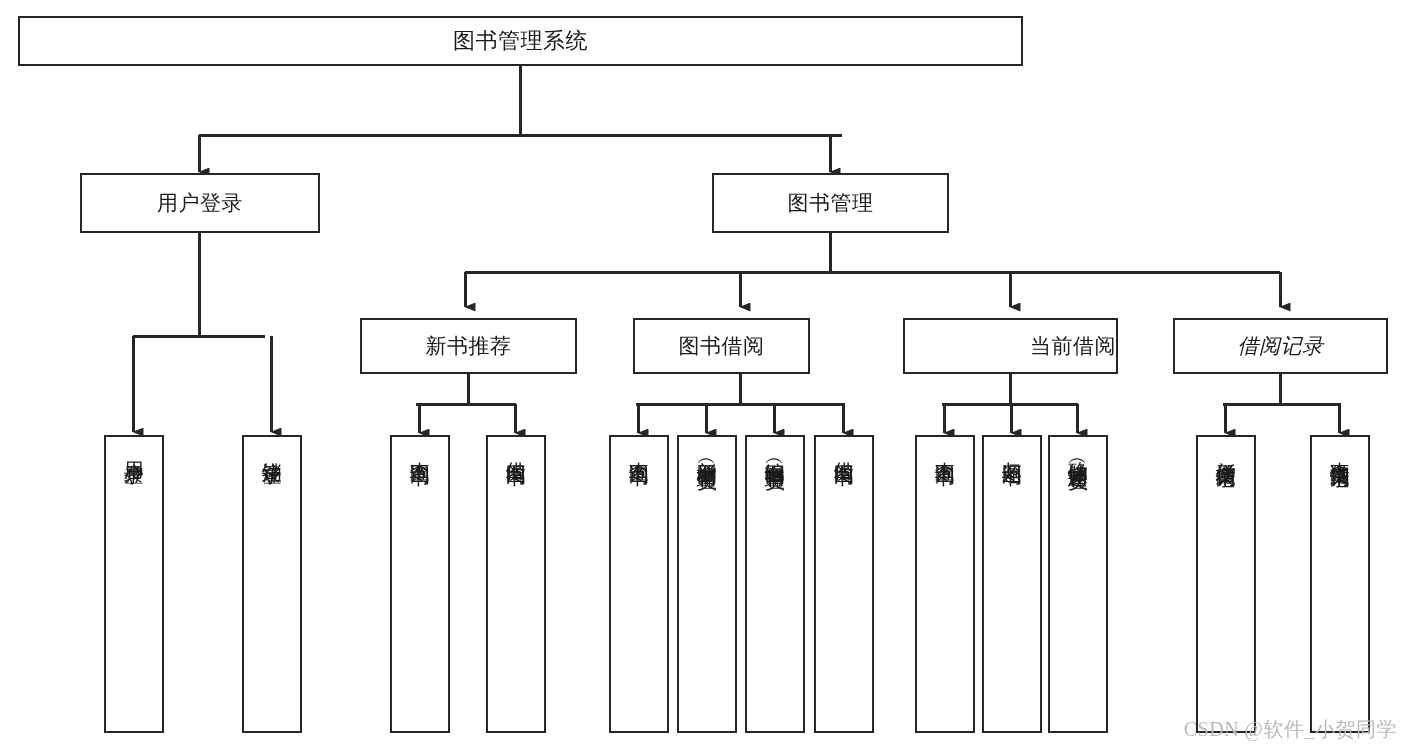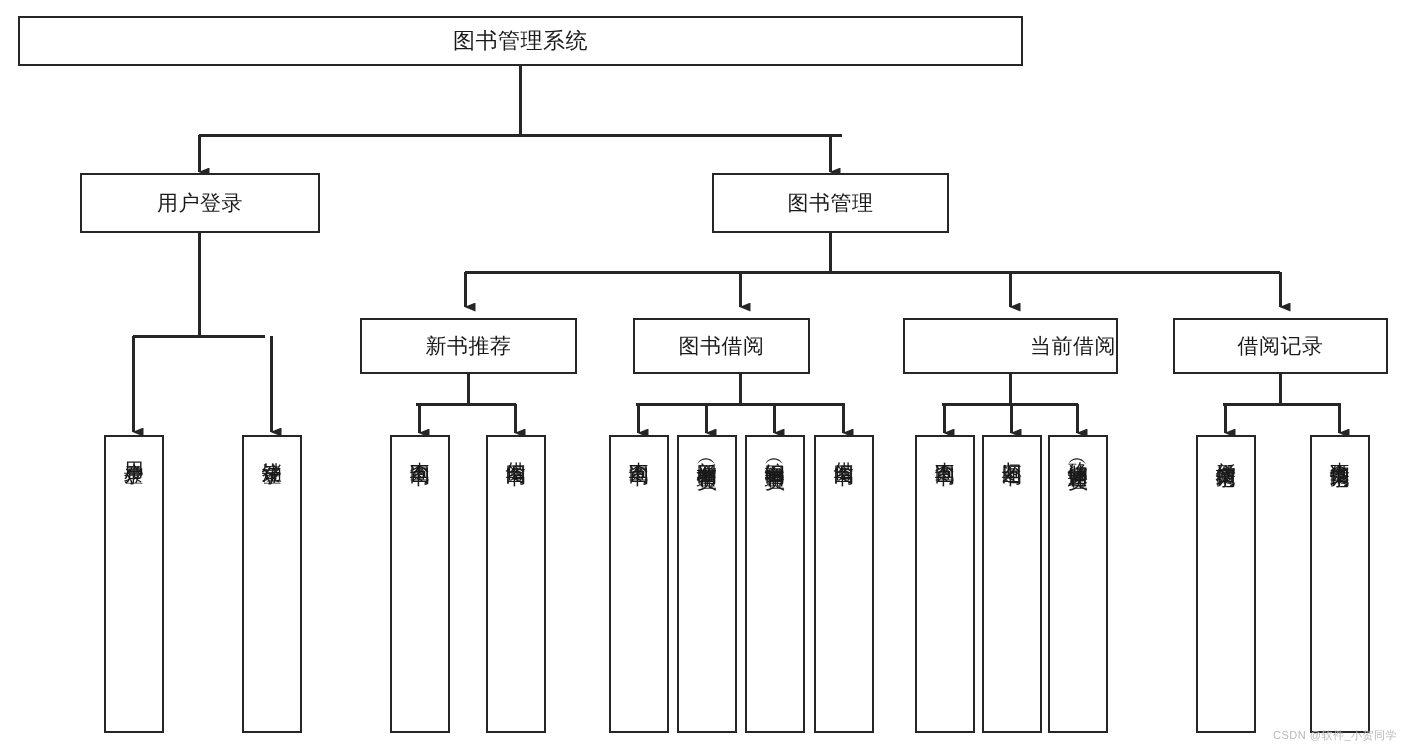--- a/index.html
+++ b/index.html
@@ -62,26 +62,26 @@
     font-size: 20px;
     line-height: 1.12;
     letter-spacing: 1.5px;
     white-space: nowrap;
     text-align: left;
   }
   #watermark {
     position: absolute;
     right: 8px;
     bottom: 4px;
-    font-size: 11px;
+    font-size: 20px;
     color: #b9b9b9;
     letter-spacing: 0.5px;
     white-space: nowrap;
     z-index: 3;
-    font-family: Liberation Sans, sans-serif;
+    font-family: Liberation Serif, serif;
   }
 </style>
 </head>
 <body>
 
 <div id="diagram-root">
 
   <svg id="edges-layer" width="1405" height="747" viewBox="0 0 1405 747" xmlns="http://www.w3.org/2000/svg">
     <defs>
       <marker id="arrowhead" markerWidth="9" markerHeight="11" refX="4.5" refY="10.5" orient="auto" markerUnits="userSpaceOnUse">
@@ -152,21 +152,21 @@
   </div>
 
   <div class="node horiz" style="left:633px; top:318px; width:177px; height:56px;">
     <span class="node-label">图书借阅</span>
   </div>
 
   <div class="node horiz" style="left:903px; top:318px; width:215px; height:56px;justify-content:flex-end;">
     <span class="node-label">当前借阅</span>
   </div>
 
-  <div class="node horiz" style="left:1173px; top:318px; width:215px; height:56px;">
+  <div class="node horiz" style="left:1173px; top:318px; width:215px; height:56px;font-style:italic;">
     <span class="node-label">借阅记录</span>
   </div>
 
   <div class="node vert" style="left:104px; top:435px; width:60px; height:298px;">
     <span class="node-label">用户登录</span>
   </div>
 
   <div class="node vert" style="left:242px; top:435px; width:60px; height:298px;">
     <span class="node-label">注销登录</span>
   </div>

